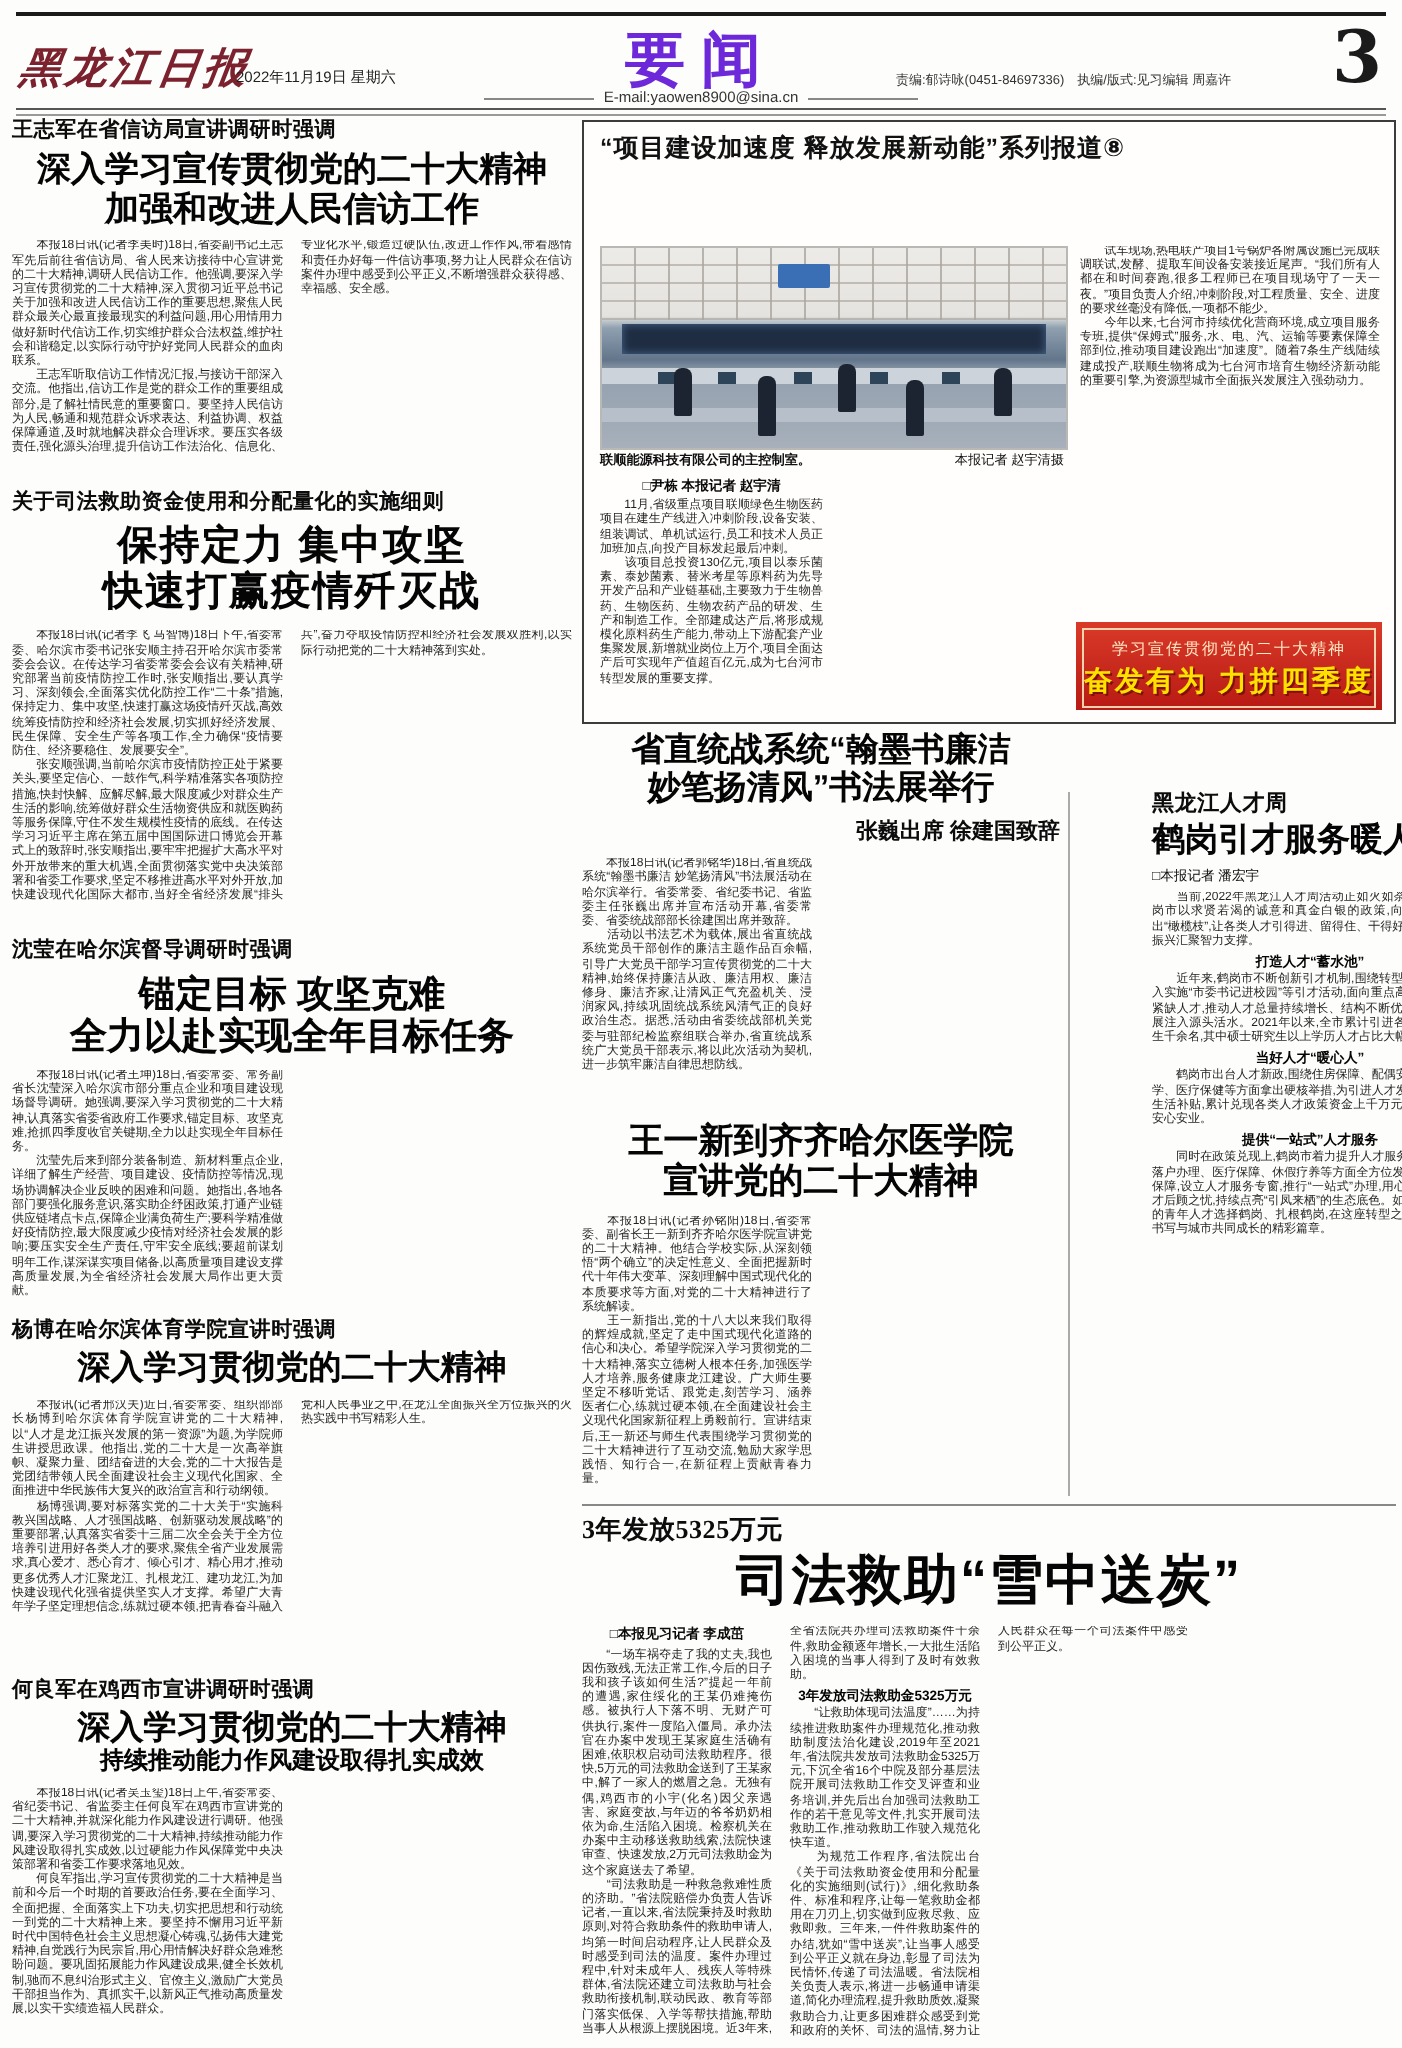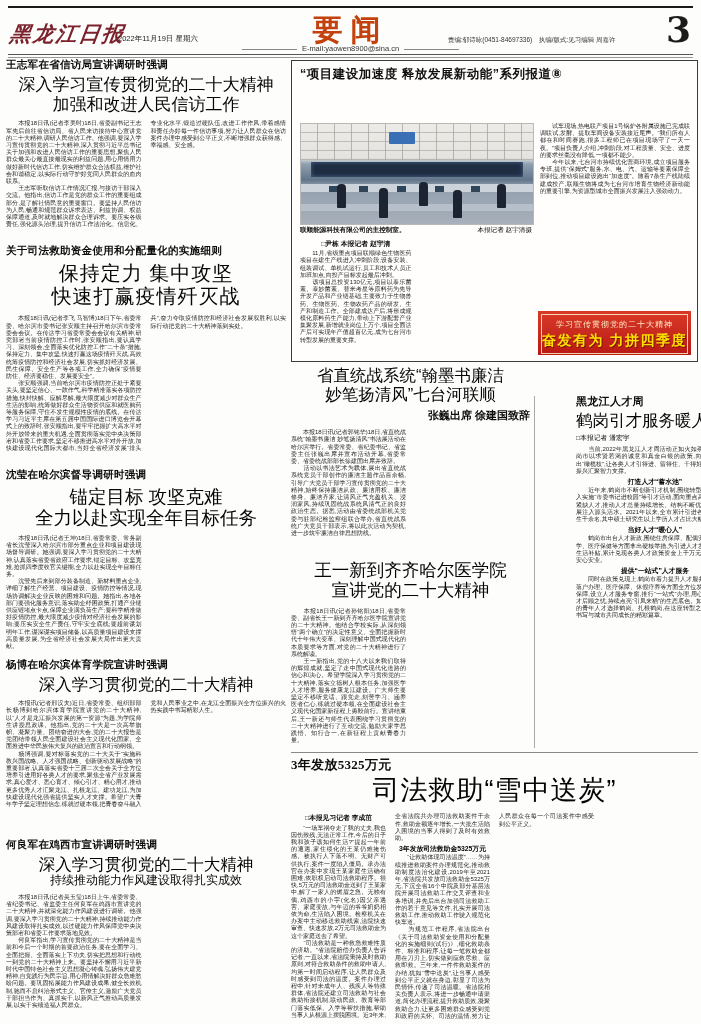--- a/index.html
+++ b/index.html
@@ -5,31 +5,31 @@
   html,body{margin:0;padding:0;background:#e9e9e7;}
   .page{position:relative;width:701px;height:1024px;background:#fdfdfb;margin:0 auto;
         font-family:"Liberation Sans","DejaVu Sans",sans-serif;color:#111;overflow:hidden;}
   .abs{position:absolute;}
   
   .topline{position:absolute;left:8px;top:6px;width:685px;border-top:2px solid #1a1a1a;}
   .logo{position:absolute;left:10px;top:20px;font-family:"DejaVu Serif","Liberation Serif",serif;
         font-style:italic;font-weight:bold;font-size:21px;color:#7b222e;letter-spacing:2px;transform:skewX(-8deg);}
   .dateline{position:absolute;left:118px;top:34px;font-size:7.5px;color:#222;}
   .section-title{position:absolute;left:0;top:10px;width:701px;text-align:center;
-        font-size:30px;font-weight:bold;color:#c2410c;letter-spacing:8px;}
+        font-size:30px;font-weight:bold;color:#6d28d9;letter-spacing:8px;}
   .email-row{position:absolute;left:0;top:44px;width:701px;text-align:center;font-size:7.5px;color:#333;}
   .email-row .seg{display:inline-block;width:55px;border-top:1px solid #888;vertical-align:middle;margin:0 5px;}
   .editor-line{position:absolute;left:448px;top:36px;width:205px;font-size:6.5px;color:#333;text-align:left;}
   .pagenum{position:absolute;right:10px;top:8px;font-family:"DejaVu Serif","Liberation Serif",serif;
         font-weight:bold;font-size:36px;color:#1b1b1b;}
   .dblrule{position:absolute;left:8px;top:54px;width:685px;border-top:1px solid #555;}
   .dblrule2{position:absolute;left:8px;top:57px;width:685px;border-top:1px solid #999;}
   
   .k{font-weight:bold;font-size:10.5px;letter-spacing:.3px;color:#0c0c0c;white-space:nowrap;}
-  .t{font-weight:normal;text-align:center;line-height:1.16;color:#050505;}
+  .t{font-weight:bold;text-align:center;line-height:1.16;color:#050505;}
   .sub{font-weight:bold;text-align:center;color:#0c0c0c;}
   .body{font-size:6px;line-height:7.2px;text-align:justify;color:#1f1f1f;word-break:break-all;
         overflow:hidden;column-fill:auto;}
   .body p{margin:0;}
   .c2{column-count:2;column-gap:9px;}
   .c4{column-count:4;column-gap:9px;}
   .byline{font-weight:bold;text-align:center;font-size:6.8px;margin:1px 0 3px;color:#0a0a0a;}
   .subhead{font-weight:bold;font-size:6.8px;text-align:center;margin:3px 0 2px;color:#050505;}
   
   .mainbox{position:absolute;left:291px;top:60px;width:405px;height:300px;border:1px solid #3c3c3c;background:#fffefc;}
@@ -166,21 +166,21 @@
     <div class="banner">
       <div class="banner-inner">
         <div class="banner-l1">学习宣传贯彻党的二十大精神</div>
         <div class="banner-l2">奋发有为 力拼四季度</div>
       </div>
     </div>
   </div>
 
   <div class="abs" style="left:291px;top:366px;width:239px;">
     <div class="t" style="font-size:16.5px;">省直统战系统“翰墨书廉洁</div>
-    <div class="t" style="font-size:16.5px;">妙笔扬清风”七台河联顺</div>
+    <div class="t" style="font-size:16.5px;">妙笔扬清风”书法展举行</div>
     <div class="sub" style="font-size:11px;margin-top:4px;text-align:right;">张巍出席 徐建国致辞</div>
     <div class="body c2" style="height:118px;margin-top:6px;">
       <p>　　本报18日讯(记者郭铭华)18日,省直统战系统“翰墨书廉洁 妙笔扬清风”书法展活动在哈尔滨举行。省委常委、省纪委书记、省监委主任张巍出席并宣布活动开幕,省委常委、省委统战部部长徐建国出席并致辞。</p>
       <p>　　活动以书法艺术为载体,展出省直统战系统党员干部创作的廉洁主题作品百余幅,引导广大党员干部学习宣传贯彻党的二十大精神,始终保持廉洁从政、廉洁用权、廉洁修身、廉洁齐家,让清风正气充盈机关、浸润家风,持续巩固统战系统风清气正的良好政治生态。据悉,活动由省委统战部机关党委与驻部纪检监察组联合举办,省直统战系统广大党员干部表示,将以此次活动为契机,进一步筑牢廉洁自律思想防线。</p>
     </div>
   </div>
 
   <div class="abs" style="left:291px;top:560px;width:239px;">
     <div class="t" style="font-size:17.5px;">王一新到齐齐哈尔医学院</div>
     <div class="t" style="font-size:17.5px;">宣讲党的二十大精神</div>

